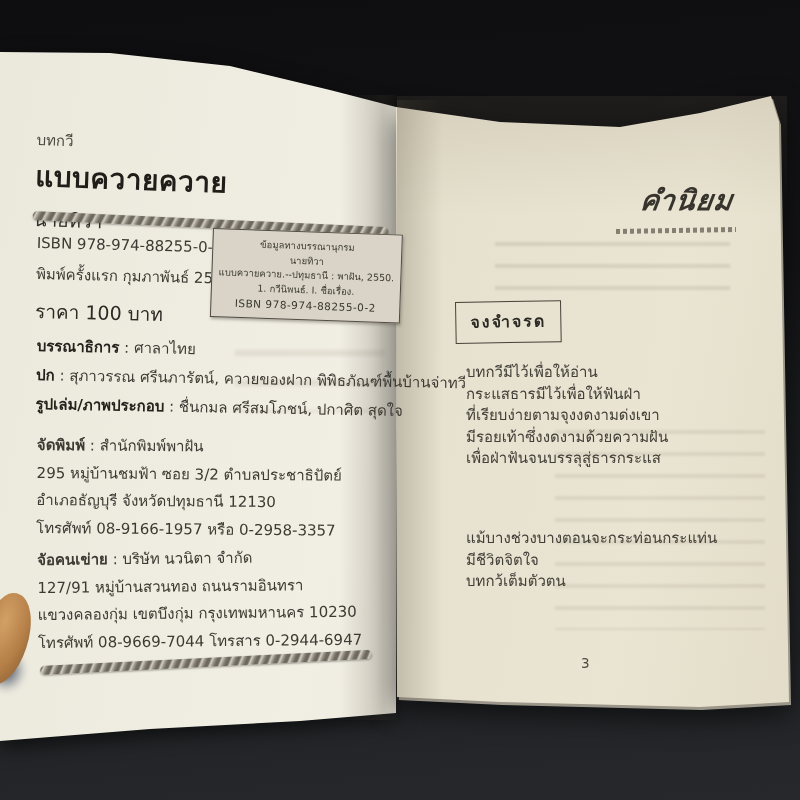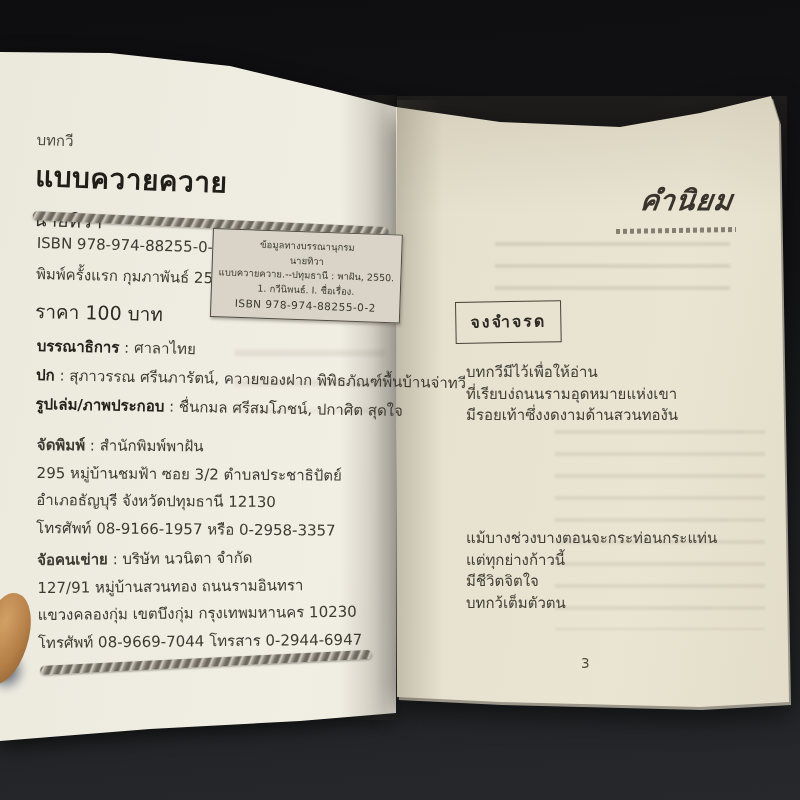--- a/index.html
+++ b/index.html
@@ -138,27 +138,28 @@
     <div class="preface-head">คำนิยม</div>
   </div>
   <div class="squiggle blk" style="left:616px;top:228px;width:120px;transform:rotate(-1deg);"></div>
 
   <div class="ghost" style="left:495px;top:242px;width:235px;height:62px;"></div>
 
   <div class="ded-box blk" style="left:455px;top:302px;transform:rotate(-1deg);transform-origin:left top;">จงจำจรด</div>
 
   <div class="blk" style="left:466px;top:362px;">
     <div class="poem-line">บทกวีมีไว้เพื่อให้อ่าน</div>
-    <div class="poem-line">ที่เรียบง่ถนนรามอุดหมายแห่งเขา</div>
-    <div class="poem-line">มีรอยเท้าซึ่งงดงามด้านสวนทองัน</div>
+    <div class="poem-line">กระแสธารมีไว้เพื่อให้ฟันฝ่า</div>
+    <div class="poem-line">ที่เรียบง่ายตามจุงงดงามด่งเขา</div>
+    <div class="poem-line">มีรอยเท้าซึ่งงดงามด้วยความฝัน</div>
+    <div class="poem-line">เพื่อฝ่าฟันจนบรรลุสู่ธารกระแส</div>
   </div>
 
   <div class="blk" style="left:466px;top:528px;">
     <div class="poem-line">แม้บางช่วงบางตอนจะกระท่อนกระแท่น</div>
-    <div class="poem-line">แต่ทุกย่างก้าวนี้</div>
     <div class="poem-line">มีชีวิตจิตใจ</div>
     <div class="poem-line">บทกว้เต็มตัวตน</div>
   </div>
 
   <div class="ghost" style="left:555px;top:430px;width:210px;height:200px;opacity:.8;"></div>
 
   <div class="blk pageno" style="left:581px;top:655px;">3</div>
 
   <div class="finger-shadow"></div>
   <div class="finger"></div>

